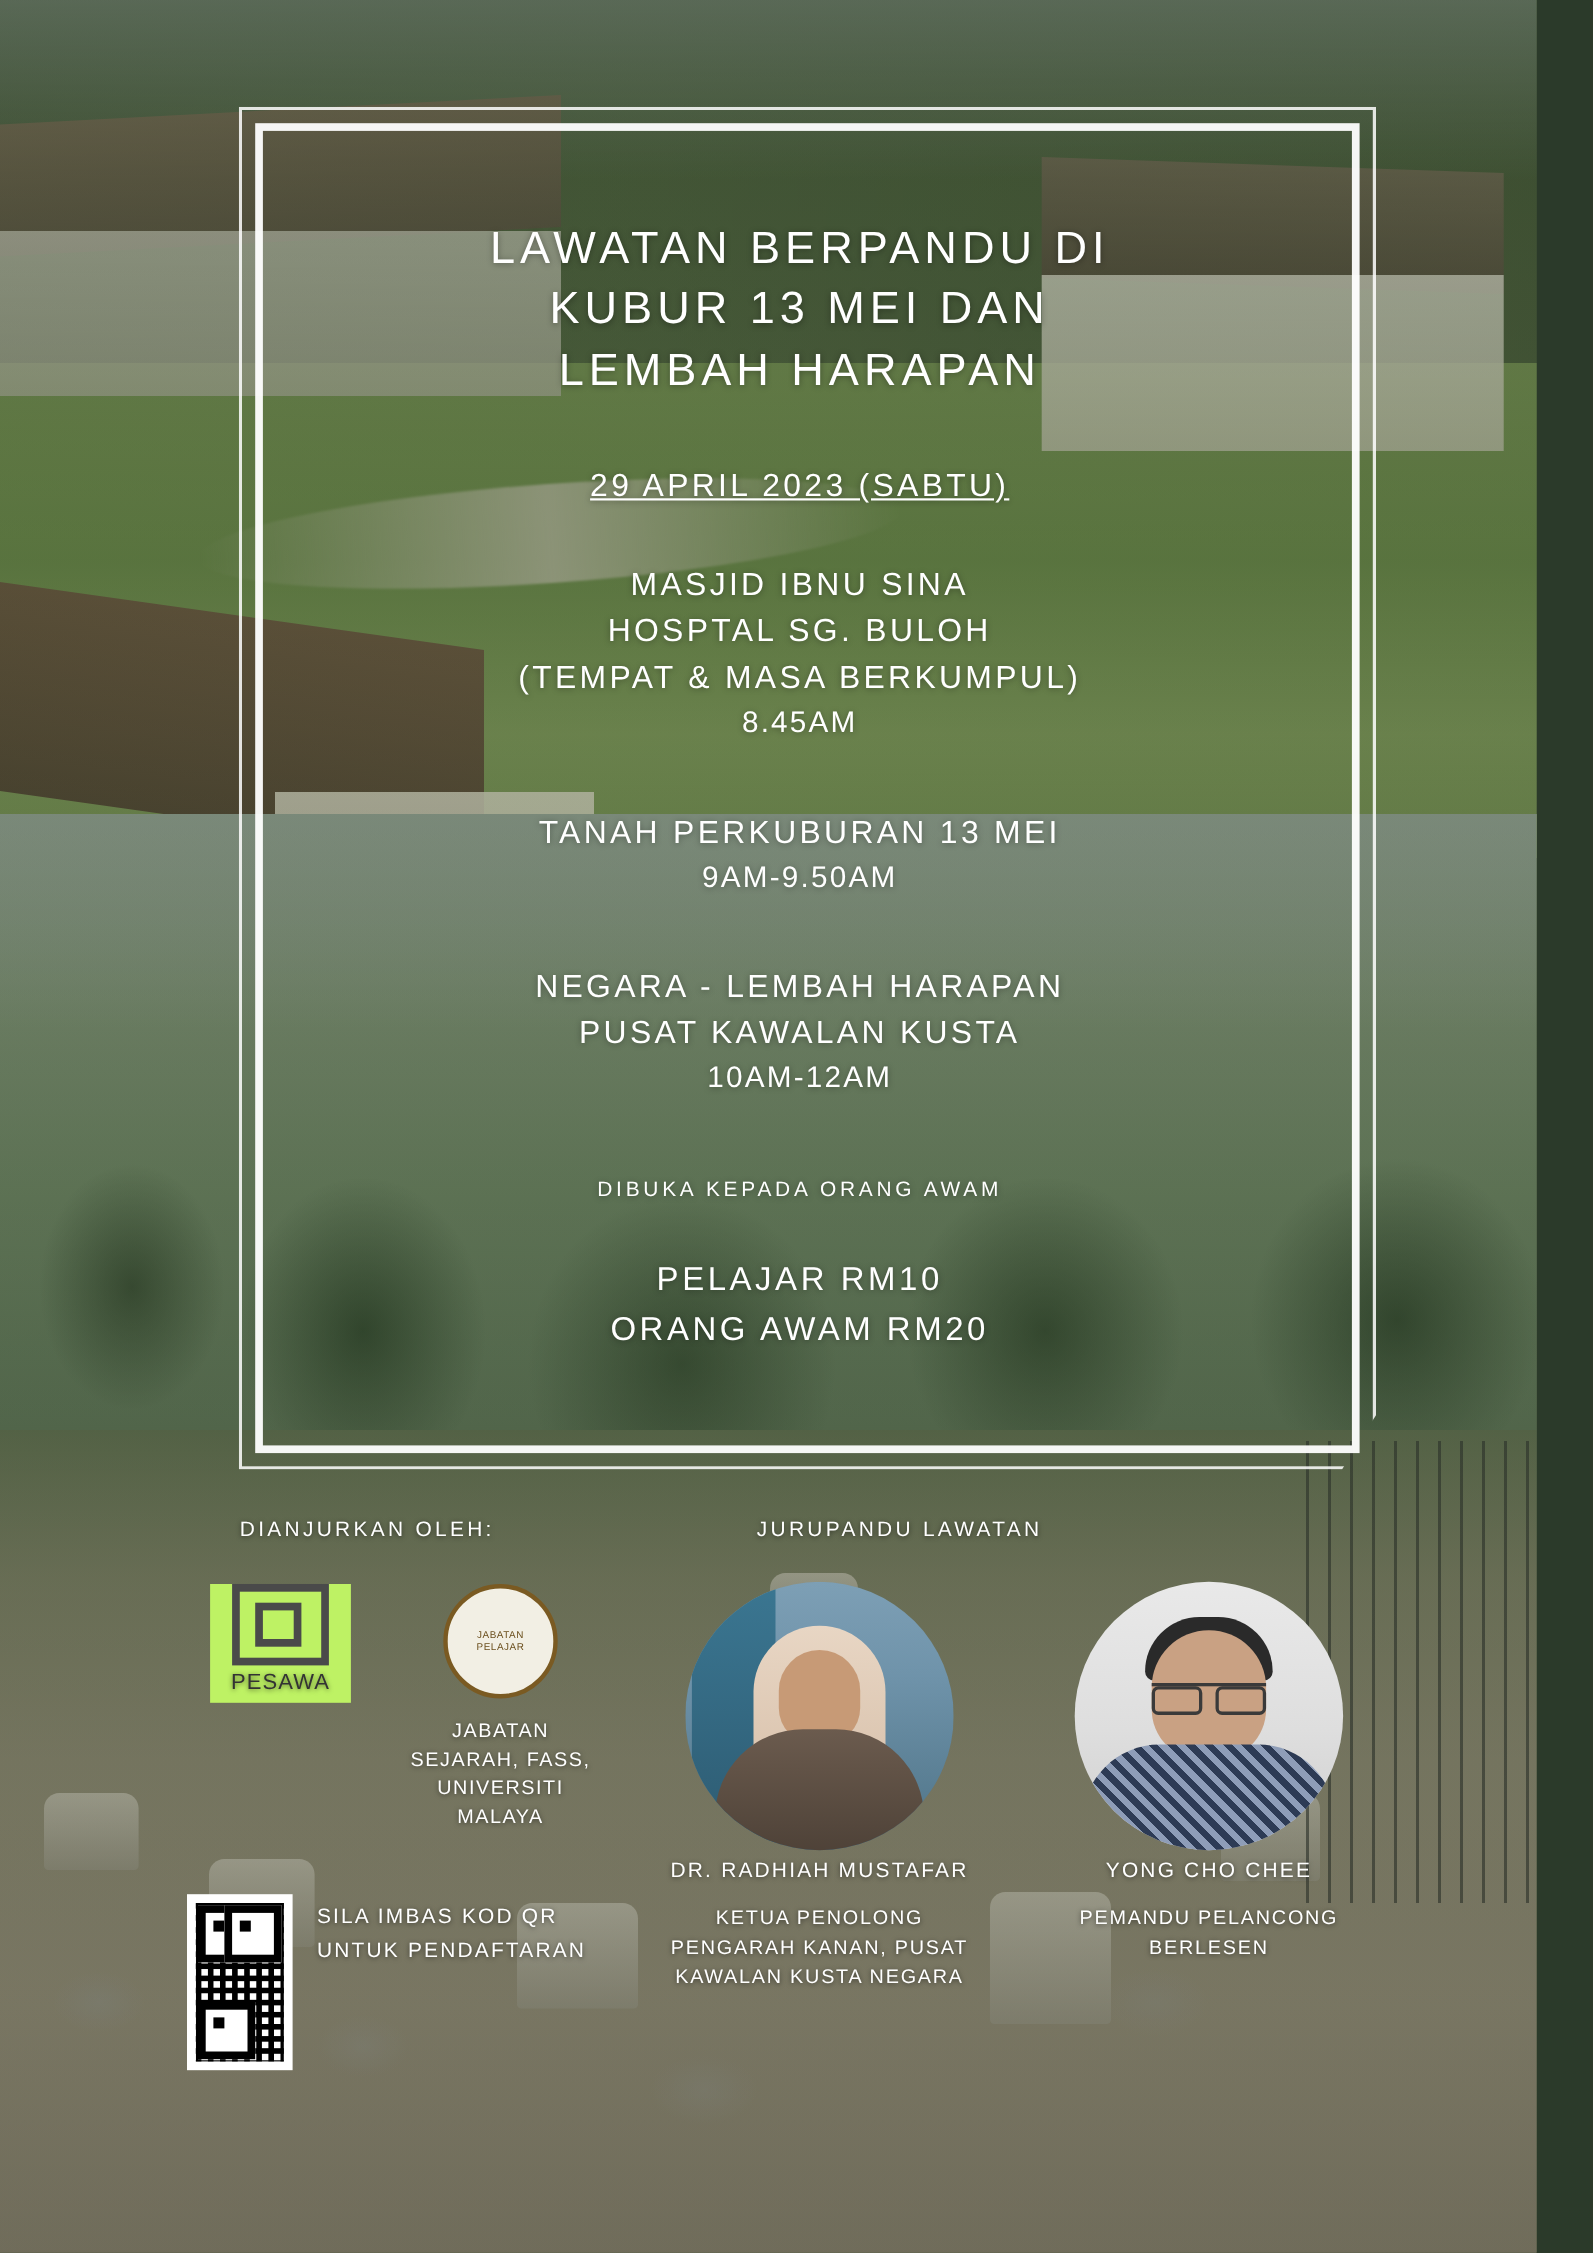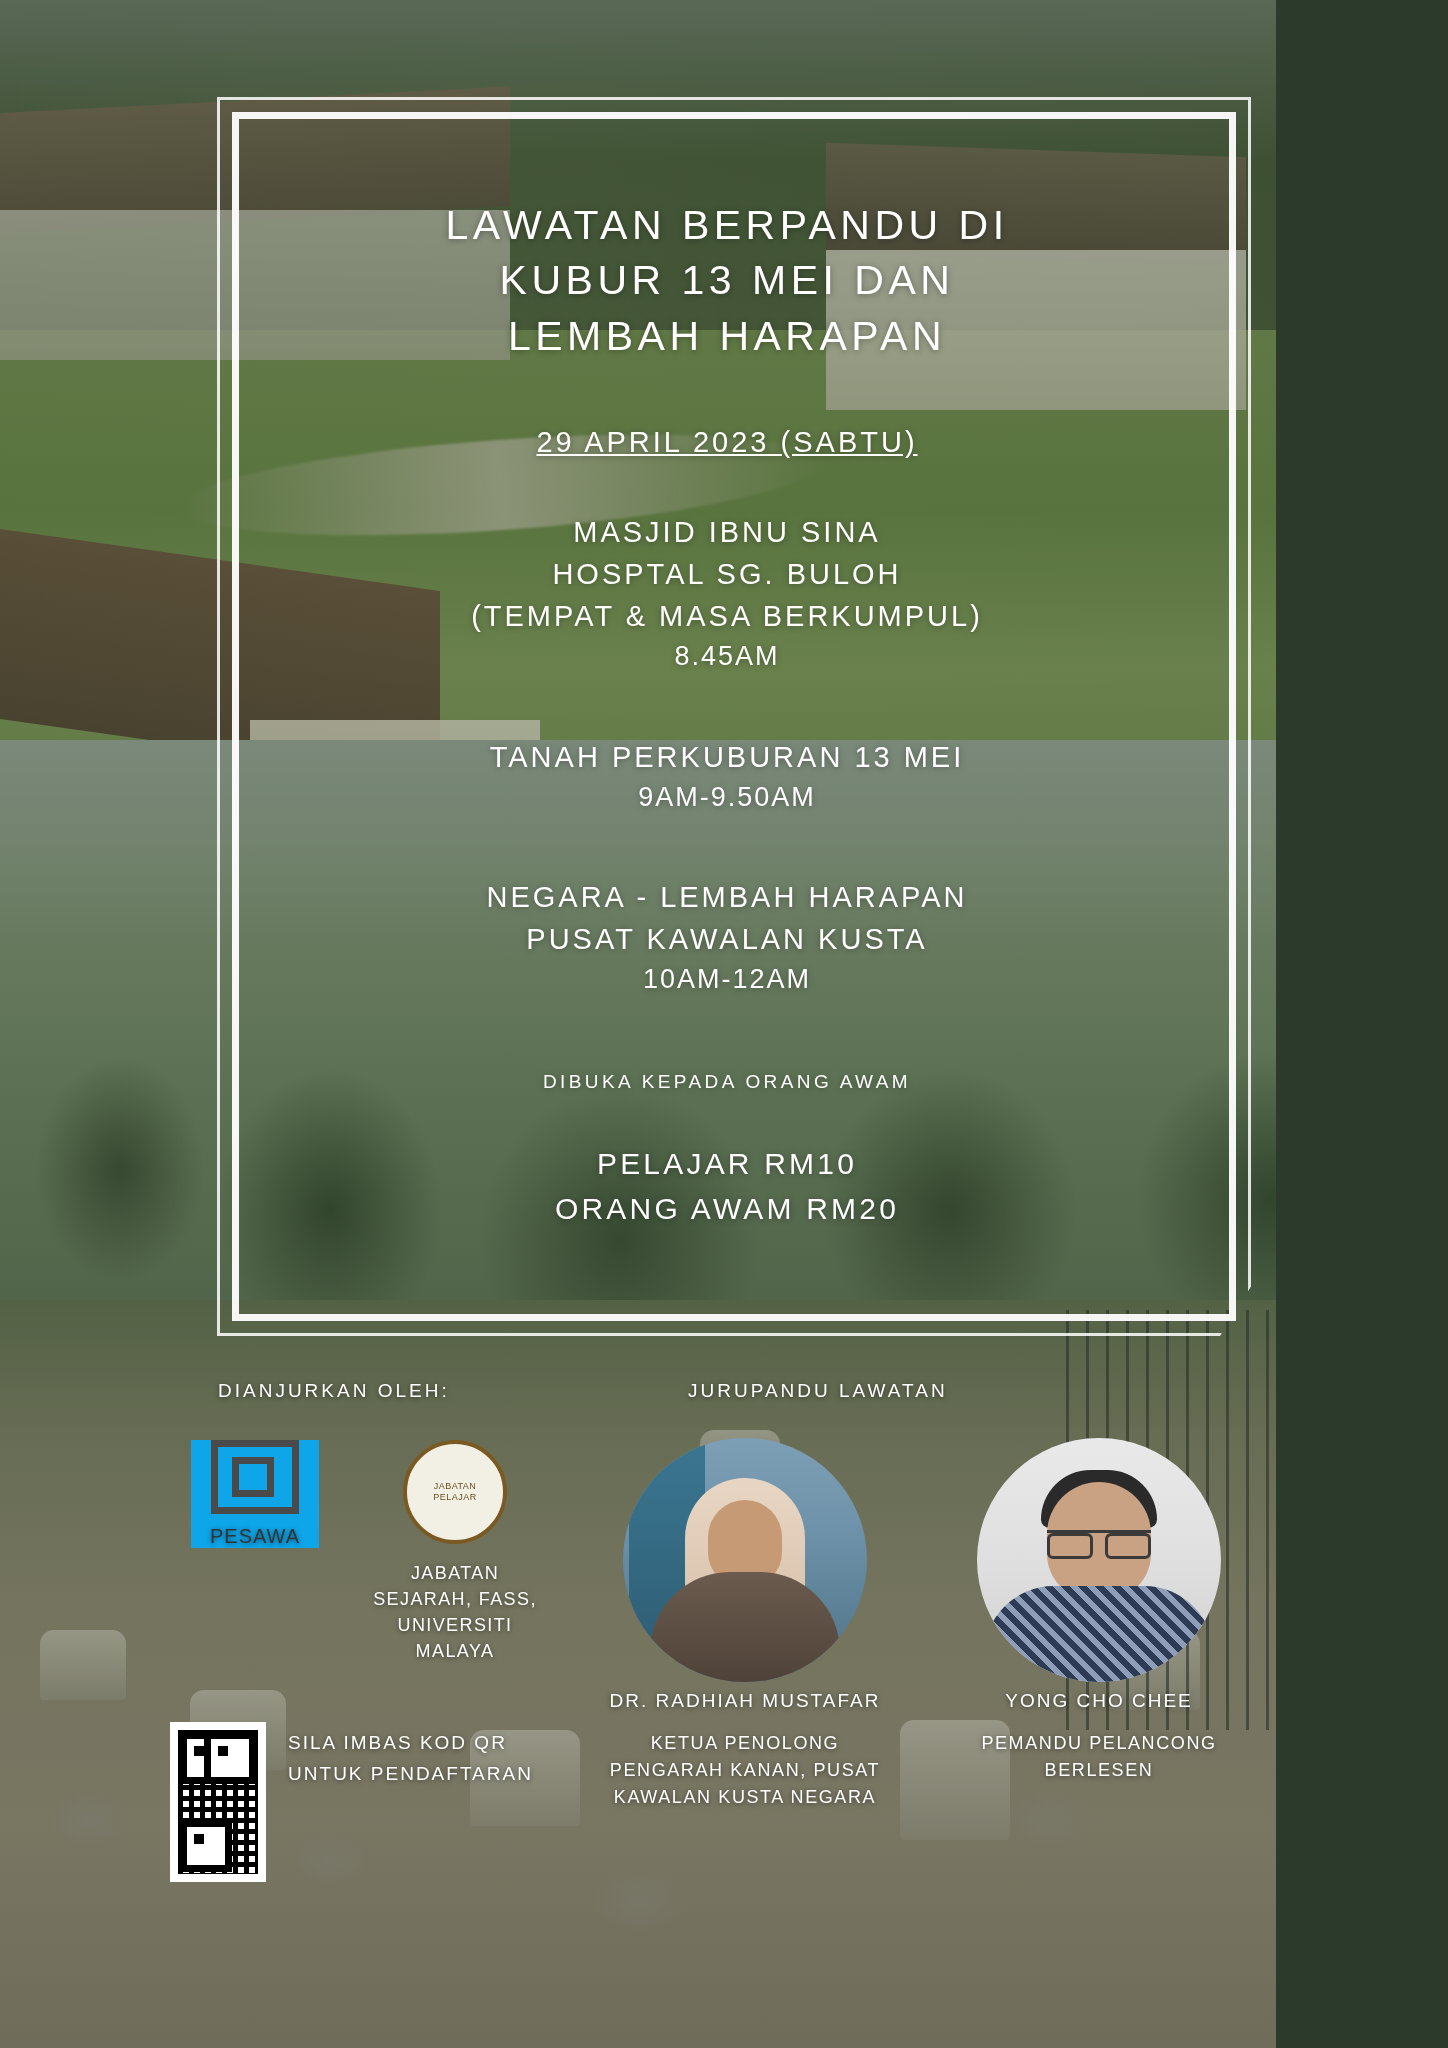--- a/index.html
+++ b/index.html
@@ -2,21 +2,21 @@
 <html><head>
 <meta charset="utf-8">
 <style>
   html, body {
     margin: 0;
     padding: 0;
     background: #2b3a2a;
   }
   .poster {
     position: relative;
-    width: 1276px;
+    width: 1397px;
     height: 2048px;
     overflow: hidden;
     font-family: "Liberation Sans", sans-serif;
     color: #ffffff;
   }
 
   
   .bg {
     position: absolute;
     inset: 0;
@@ -237,23 +237,23 @@
     margin-top: 38px;
     padding-left: 20px;
   }
   .org {
     width: 170px;
     text-align: center;
   }
   .logo-pesawa {
     width: 128px; height: 108px;
     margin: 0 auto;
-    background: #0ea5e9;
+    background: #bef264;
     position: relative;
-    display: flex; align-items: center; justify-content: space-between;
+    display: flex; align-items: center; justify-content: flex-start;
     flex-direction: column;
   }
   .logo-pesawa .gl {
     width: 74px; height: 60px;
     border: 7px solid #4a4a4a;
     position: relative;
   }
   .logo-pesawa .gl::before {
     content: "";
     position: absolute; left: 14px; top: 10px;

